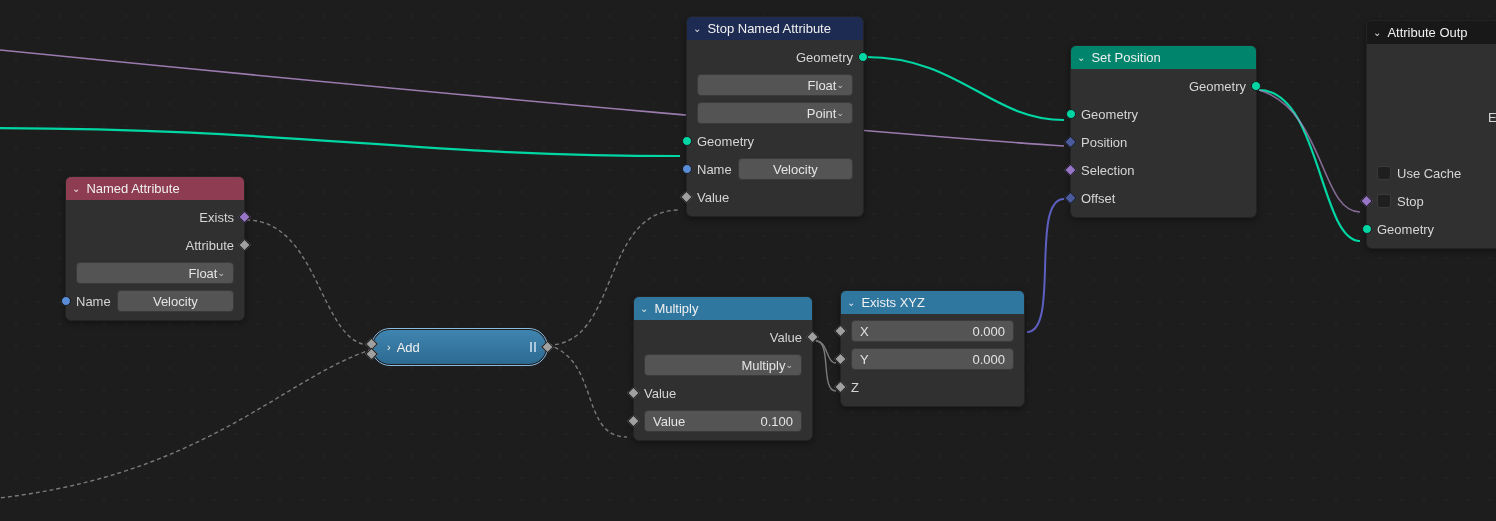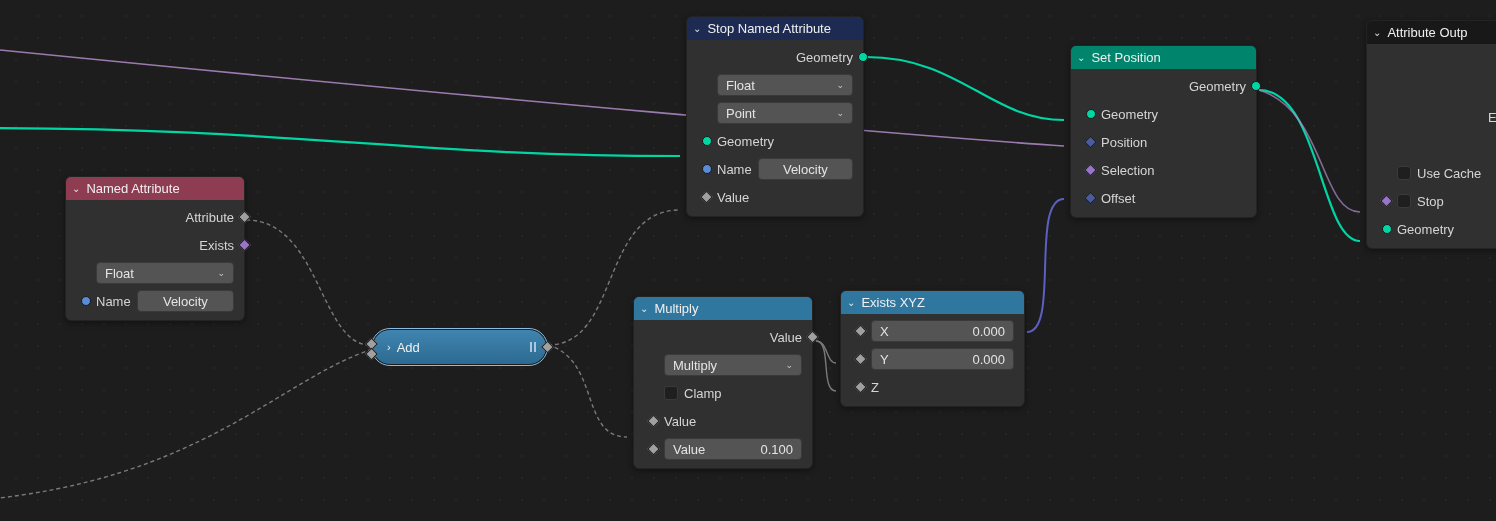--- a/index.html
+++ b/index.html
@@ -31,21 +31,21 @@
     font-size: 13.5px; color: #f0f0f0;
   }
   .hdr.red    { background: #8d3c52; }
   .hdr.navy   { background: #1d2a51; }
   .hdr.teal   { background: #00846c; }
   .hdr.blue   { background: #3077a0; }
   .hdr.black  { background: #181818; }
   
   .chev { font-size: 10px; opacity: 0.9; }
   
-  .body { padding: 6px 10px 8px; display: flex; flex-direction: column; gap: 6px; margin-left: 20px; }
+  .body { padding: 6px 10px 8px; display: flex; flex-direction: column; gap: 6px; }
   
   .row { display: flex; align-items: center; gap: 6px; height: 22px; position: relative; }
   .row.out { justify-content: flex-end; }
   .lbl { color: #d5d5d5; }
   
   .sock {
     position: absolute; width: 10px; height: 10px; border-radius: 50%;
     border: 1px solid #1a1a1a; top: 50%; transform: translateY(-50%);
   }
   .sock.in  { left: -15px; }
@@ -55,21 +55,21 @@
   .c-gray  { background: #a0a0a0; }
   .c-purp  { background: #9775c7; }
   .c-blue  { background: #5a8bd6; }
   .c-dblue { background: #4a5c9e; }
   
   .dd, .txt, .num {
     background: #545454; border: 1px solid #3a3a3a; border-radius: 4px;
     height: 22px; display: flex; align-items: center; padding: 0 8px;
     color: #e4e4e4; position: relative;
   }
-  .dd { justify-content: space-between; }
+  .dd { justify-content: flex-end; }
   .dd .car { font-size: 9px; opacity: 0.8; }
   .num { justify-content: space-between; font-variant-numeric: tabular-nums; }
   .txt { justify-content: center; }
   .chk {
     width: 14px; height: 14px; border-radius: 3px; background: #1f1f1f; border: 1px solid #3a3a3a;
     display: inline-block; flex-shrink: 0;
   }
   
   
   .pill {
@@ -115,26 +115,26 @@
   <path d="M 1027 332 C 1060 332, 1030 199, 1064 199" stroke="#5d5fc2" stroke-width="2" fill="none"></path>
 </svg>
 
 <div class="node" style="left:65px; top:176px; width:180px;">
   <div class="hdr red">
     <span class="chev">⌄</span>
     <span>Named Attribute</span>
   </div>
   <div class="body">
     <div class="row out">
+        <span class="lbl">Exists</span>
+        <span class="sock out dia c-purp"></span>
+      </div>
+    <div class="row out">
         <span class="lbl">Attribute</span>
         <span class="sock out dia c-gray"></span>
-      </div>
-    <div class="row out">
-        <span class="lbl">Exists</span>
-        <span class="sock out dia c-purp"></span>
       </div>
     <div class="row">
         <div class="dd" style="flex:1">
           <span>Float</span>
           <span class="car">⌄</span>
         </div>
       </div>
     <div class="row">
       <span class="sock in c-blue"></span>
       <span class="lbl">Name</span>
@@ -207,24 +207,20 @@
         <span class="lbl">Value</span>
         <span class="sock out dia c-gray"></span>
       </div>
     <div class="row">
         <div class="dd" style="flex:1">
           <span>Multiply</span>
           <span class="car">⌄</span>
         </div>
       </div>
     <div class="row">
-        <span class="chk"></span>
-        <span class="lbl">Clamp</span>
-      </div>
-    <div class="row">
         <span class="sock in dia c-gray"></span>
         <span class="lbl">Value</span>
       </div>
     <div class="row">
       <span class="sock in dia c-gray"></span>
       <div class="num" style="flex:1">
         <span>Value</span>
         <span>0.100</span>
       </div>
     </div>

